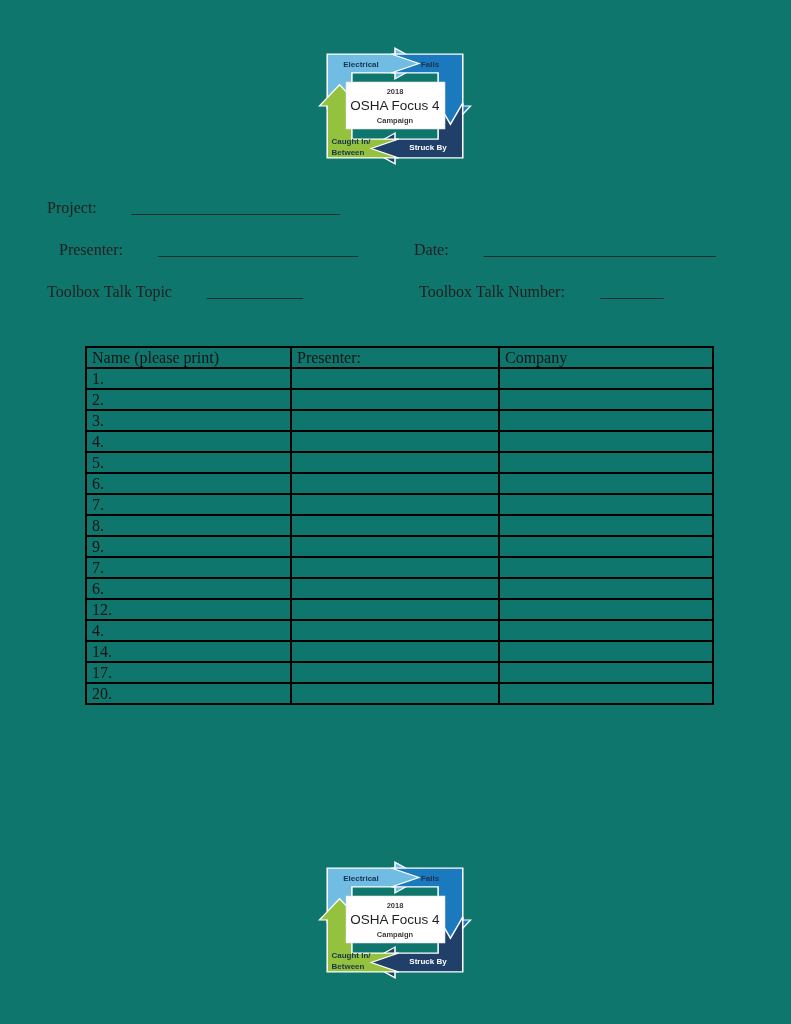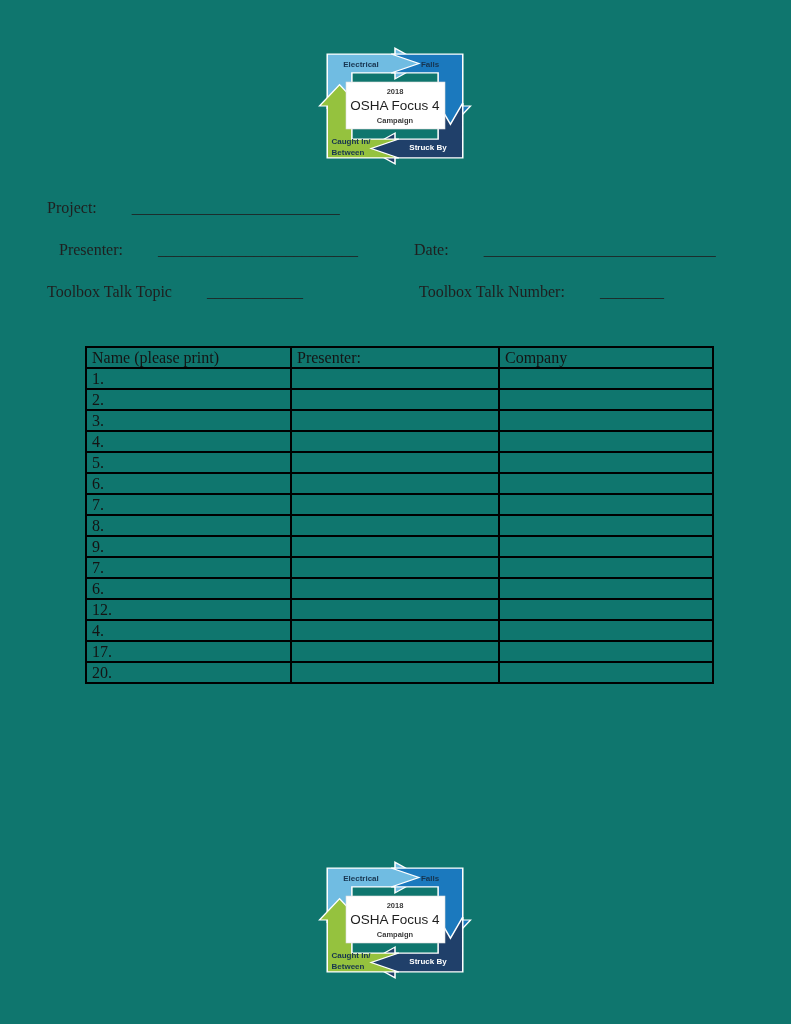--- a/index.html
+++ b/index.html
@@ -142,20 +142,25 @@
           <td>12.</td>
           <td></td>
           <td></td>
         </tr>
         <tr>
           <td>4.</td>
           <td></td>
           <td></td>
         </tr>
         <tr>
+          <td>14.</td>
+          <td></td>
+          <td></td>
+        </tr>
+        <tr>
           <td>17.</td>
           <td></td>
           <td></td>
         </tr>
         <tr>
           <td>20.</td>
           <td></td>
           <td></td>
         </tr>
       </tbody>

